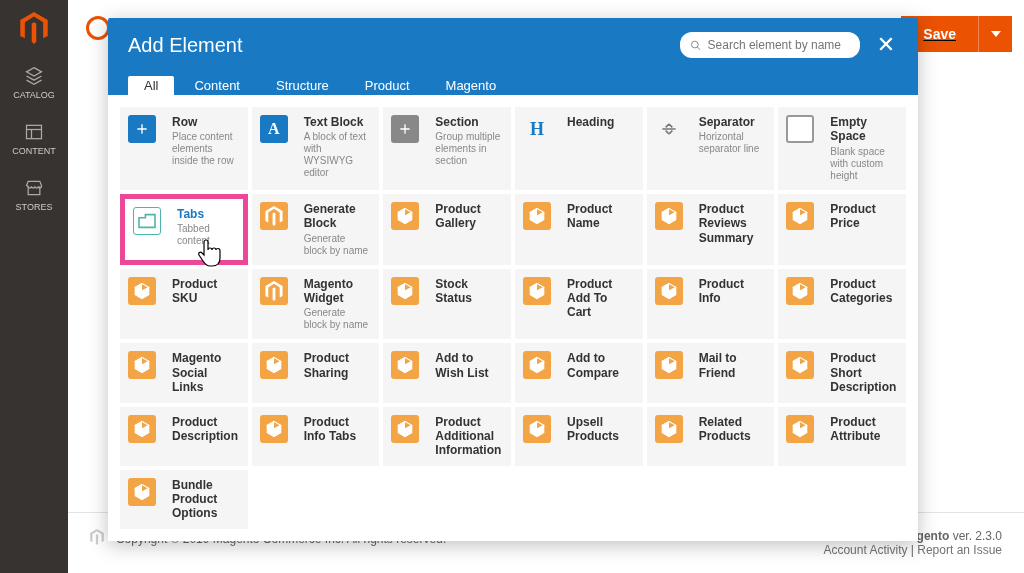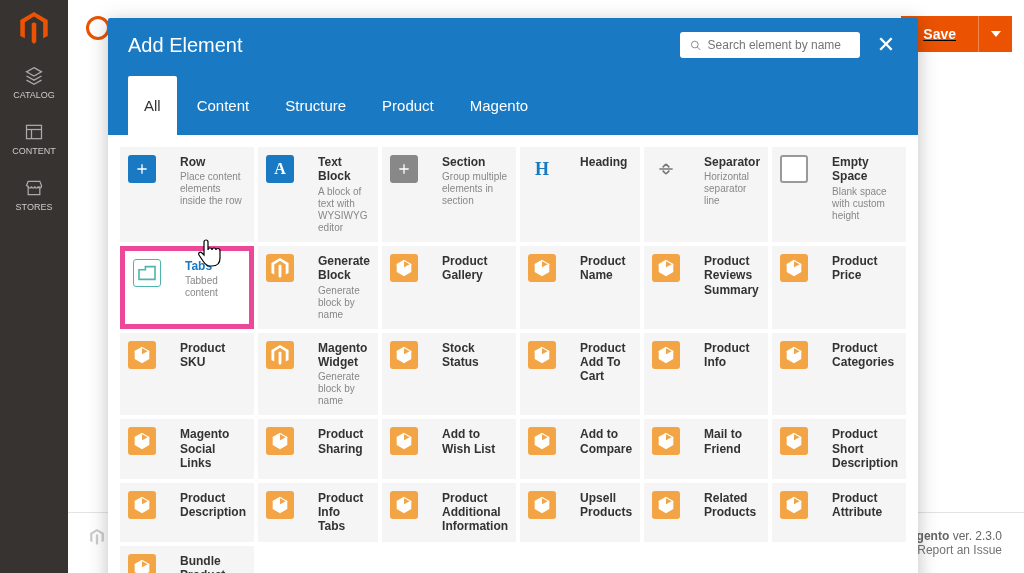--- a/index.html
+++ b/index.html
@@ -112,21 +112,21 @@
     }
     .modal-title-row {
       display: flex;
       align-items: center;
       justify-content: space-between;
       margin-bottom: 18px;
     }
     .modal-title { font-size: 20px; font-weight: 300; }
     .search-box {
       background: #fff;
-      border-radius: 3px;
+      border-radius: 12px;
       display: flex;
       align-items: center;
       padding: 6px 10px;
       width: 180px;
     }
     .search-box input {
       border: none;
       outline: none;
       font-size: 12px;
       width: 100%;
@@ -138,22 +138,22 @@
       margin-left: 14px;
       cursor: pointer;
       width: 24px;
       text-align: center;
     }
     .tabs-row {
       display: flex;
       gap: 4px;
     }
     .tab {
-      padding: 21px 16px;
-      font-size: 15px;
+      padding: 2px 16px;
+      font-size: 13px;
       color: #fff;
       cursor: pointer;
       border-radius: 2px 2px 0 0;
     }
     .tab.active {
       background: #fff;
       color: #333;
     }
     .modal-body {
       background: #fff;
@@ -162,21 +162,21 @@
     .elements-grid {
       display: grid;
       grid-template-columns: repeat(6, 1fr);
       gap: 4px;
     }
     .el-card {
       background: #f5f5f5;
       padding: 8px;
       display: flex;
       align-items: flex-start;
-      gap: 24px;
+      gap: 16px;
       cursor: pointer;
       min-height: 52px;
     }
     .el-card.selected {
       background: #fff;
       border: 5px solid #ec4899;
     }
     .el-icon {
       width: 28px; height: 28px;
       border-radius: 3px;

